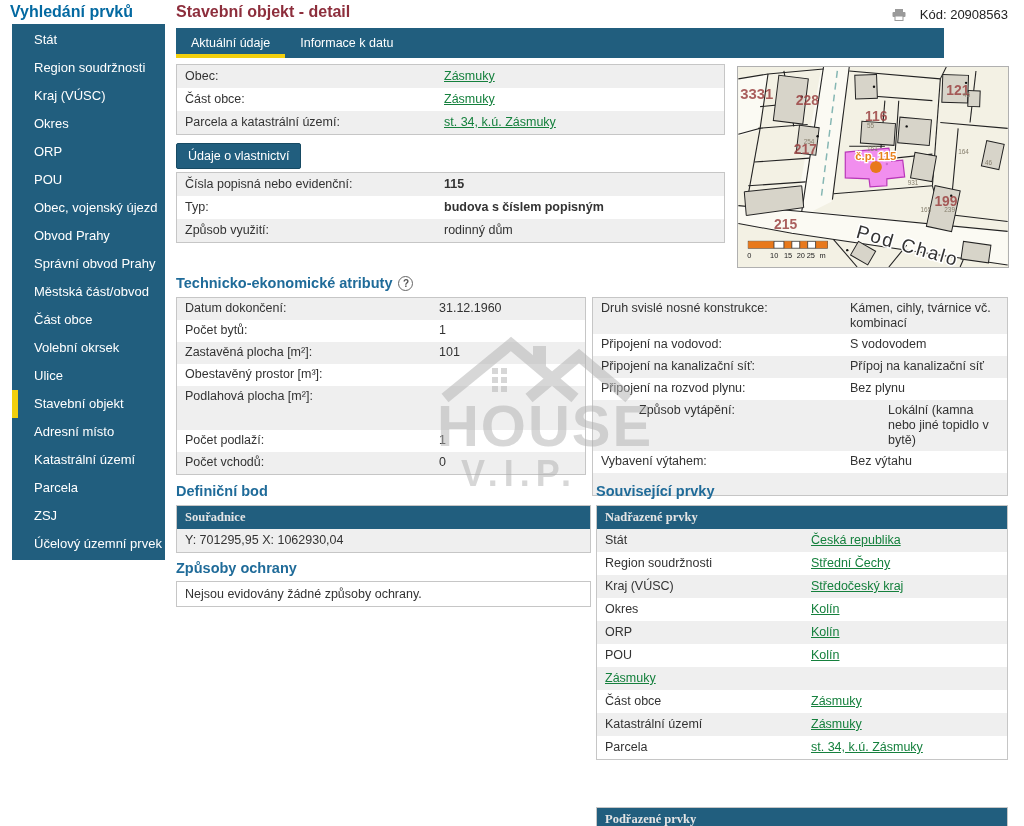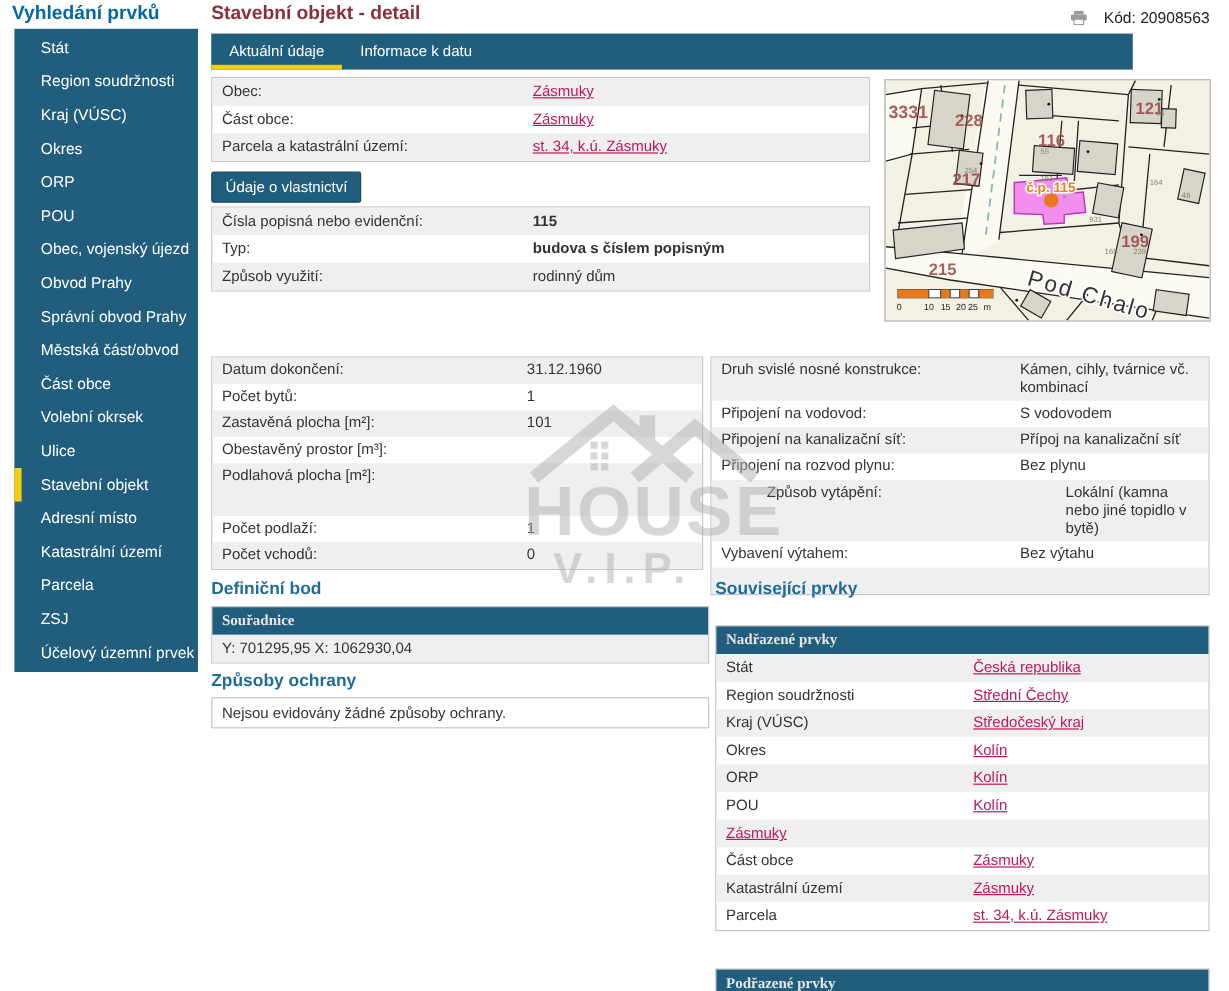--- a/index.html
+++ b/index.html
@@ -26,21 +26,21 @@
   .kv-table { position:absolute; border:1px solid #c6c6c6; background:#fff; font-size:12.5px; }
   .kv-row { display:flex; min-height:23px;gap:44px; }
   .kv-row.odd { background:#efefef; }
   .kv-row.tall { min-height:44px; }
   .kv-label { flex:none; padding:4px 8px; line-height:15px; }
   .kv-value { flex:1; padding:4px 8px; line-height:15px; }
   .kv-value.b { font-weight:bold; }
   .compact .kv-row { min-height:22px; }
   .compact .kv-row.tall { min-height:44px; }
   .compact .kv-label, .compact .kv-value { padding:3px 8px; }
-  .lnk { color:#be185d; text-decoration:underline; cursor:pointer; }
+  .lnk { color:#15803d; text-decoration:underline; cursor:pointer; }
 
   .hdr-bar { background:#215e7e; color:#e5e5e5; font-weight:bold; padding:4px 8px; min-height:22px; line-height:15px;font-family:Liberation Serif, serif; }
 
   .btn { position:absolute; left:176px; top:143px; background:#215e7e; border:1px solid #174a63; color:#fff; font-size:12.5px; padding:5px 11px; border-radius:2px; cursor:pointer; font-family:"Liberation Sans",sans-serif; }
 
   .section-title { position:absolute; font-size:14.5px; font-weight:bold; color:#1f6b99; display:flex; align-items:center; gap:6px; }
   .help-icon { display:inline-flex; width:15px; height:15px; border:1.5px solid #666; border-radius:50%; color:#555; font-size:10px; font-weight:bold; align-items:center; justify-content:center; cursor:pointer; }
 
   .plain-box { position:absolute; border:1px solid #c6c6c6; background:#fff; font-size:12.5px; padding:5px 8px; }
 
@@ -246,20 +246,24 @@
             <text x="32" y="193" class="mscale">10</text>
             <text x="46" y="193" class="mscale">15</text>
             <text x="59" y="193" class="mscale">20</text>
             <text x="69" y="193" class="mscale">25</text>
             <text x="82" y="193" class="mscale">m</text>
           </g>
       </g>
     </svg>
   </div>
 
+  <div class="section-title" style="left:176px; top:275px;">
+    <span>Technicko-ekonomické atributy</span>
+    <span class="help-icon">?</span>
+  </div>
   <div id="tbl-tech-left" class="kv-table compact" style="left:176px; top:297px; width:410px;">
       <div class="kv-row odd">
         <div class="kv-label" style="width: 210px;">Datum dokončení:</div>
         <div class="kv-value">31.12.1960</div>
       </div>
       <div class="kv-row">
         <div class="kv-label" style="width: 210px;">Počet bytů:</div>
         <div class="kv-value">1</div>
       </div>
       <div class="kv-row odd">
@@ -327,21 +331,21 @@
   <div class="section-title" style="left:176px; top:560px;">
     <span>Způsoby ochrany</span>
   </div>
   <div class="plain-box" style="left:176px; top:581px; width:415px;">
     <span>Nejsou evidovány žádné způsoby ochrany.</span>
   </div>
 
   <div class="section-title" style="left:596px; top:483px;">
     <span>Související prvky</span>
   </div>
-  <div class="kv-table" style="left:596px; top:505px; width:412px;margin-top:16px;">
+  <div class="kv-table" style="left:596px; top:505px; width:412px;">
     <div class="hdr-bar">Nadřazené prvky</div>
     <div id="tbl-nadrazene">
         <div class="kv-row odd">
           <div class="kv-label" style="width: 162px;">Stát</div>
           <div class="kv-value"><a href="#" class="lnk">Česká republika</a></div>
         </div>
         <div class="kv-row">
           <div class="kv-label" style="width: 162px;">Region soudržnosti</div>
           <div class="kv-value"><a href="#" class="lnk">Střední Čechy</a></div>
         </div>

